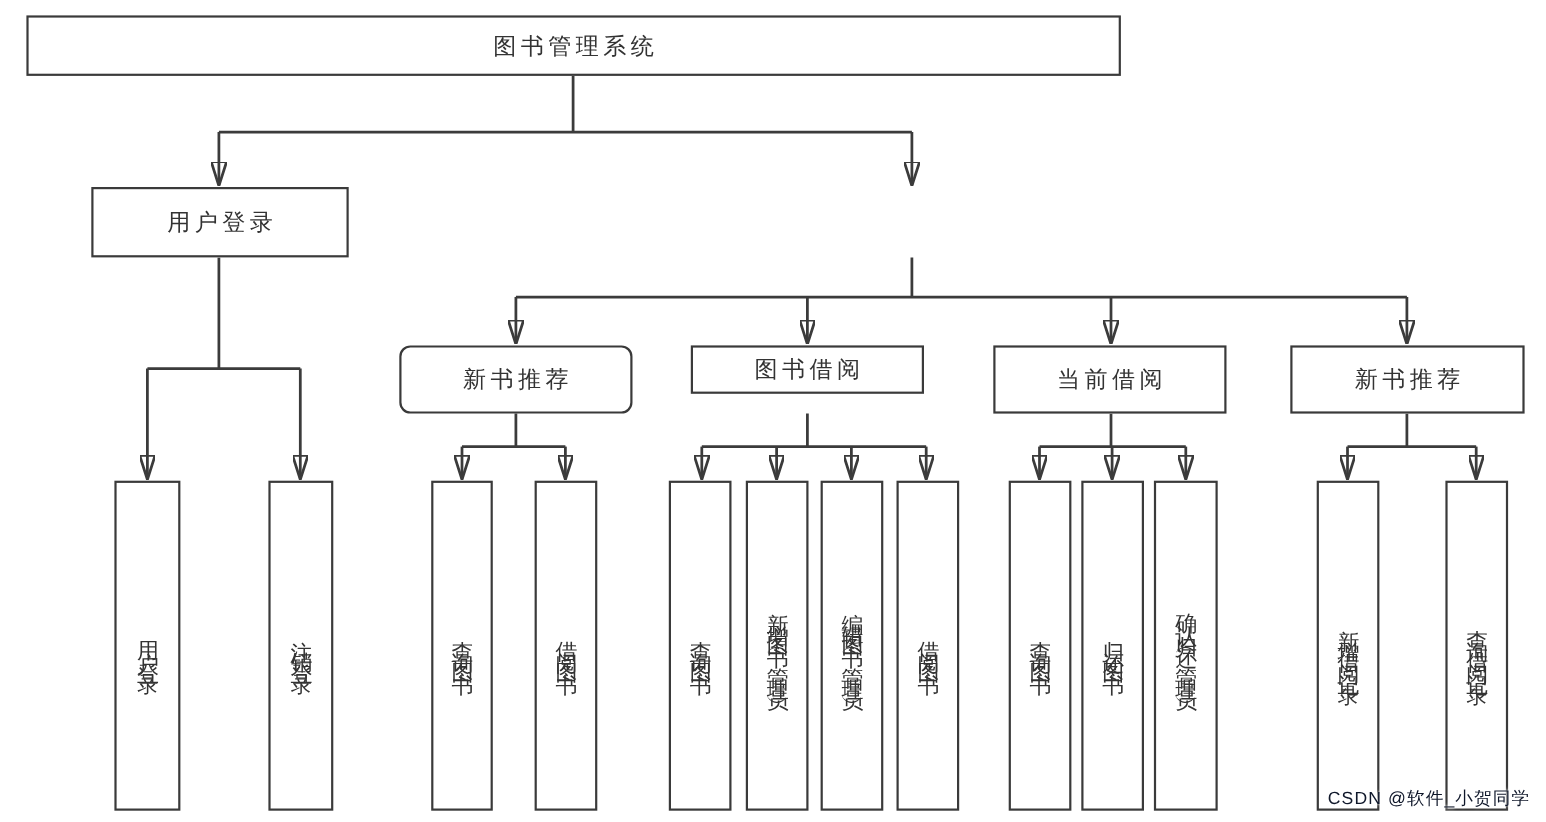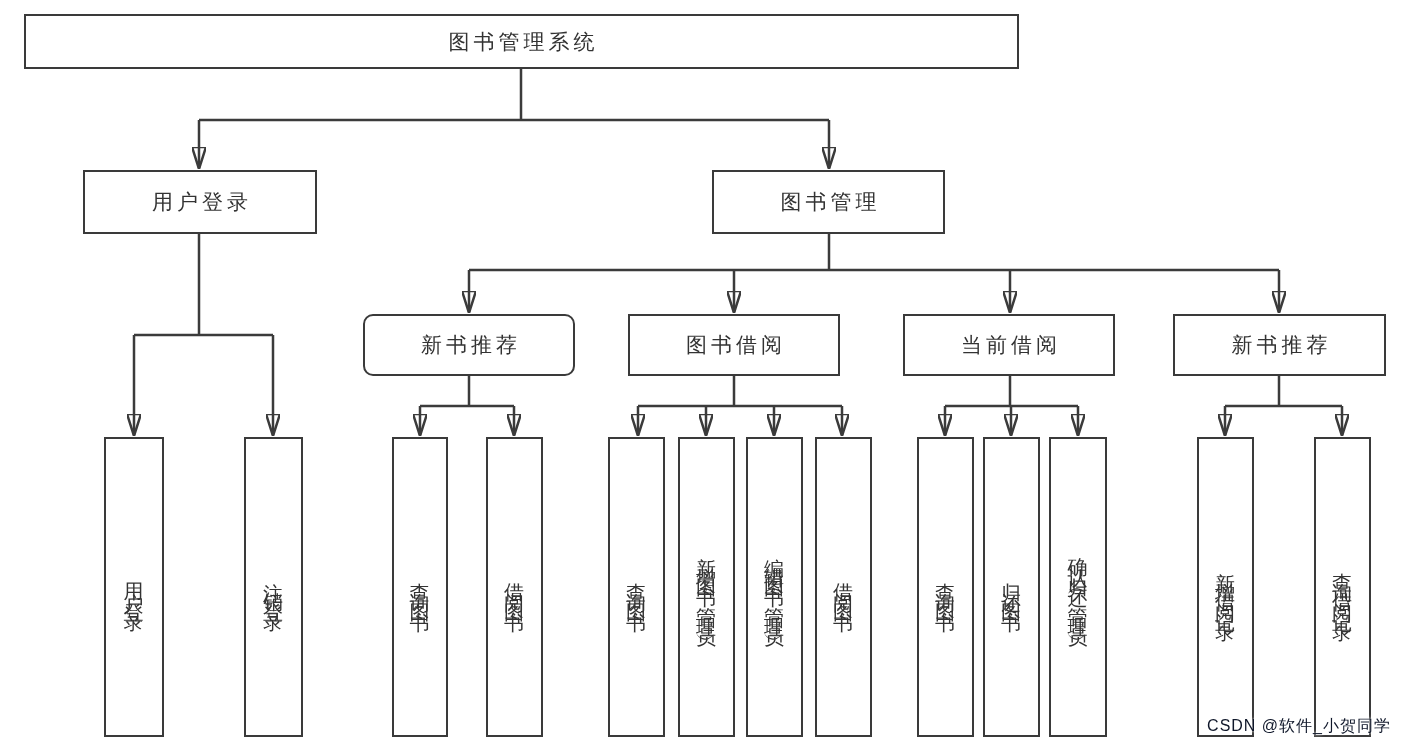--- a/index.html
+++ b/index.html
@@ -95,24 +95,23 @@
     <g>
       <path d="M1279,376 V406 M1225,406 H1342"></path>
       <path d="M1225,406 V435" marker-end="url(#arrow)"></path>
       <path d="M1342,406 V435" marker-end="url(#arrow)"></path>
     </g>
   </svg>
 
   <div class="node h" style="left:24px;top:14px;width:995px;height:55px;">图书管理系统</div>
 
   <div class="node h" style="left:83px;top:170px;width:234px;height:64px;">用户登录</div>
-  <div class="node h" style="left:712px;top:170px;width:233px;height:64px;">图书管理</div>
 
   <div class="node h" style="left:363px;top:314px;width:212px;height:62px;border-radius:10px;">新书推荐</div>
-  <div class="node h" style="left:628px;top:314px;width:212px;height:62px;">图书借阅</div>
+  <div class="node h" style="left:628px;top:314px;width:212px;height:44px;">图书借阅</div>
   <div class="node h" style="left:903px;top:314px;width:212px;height:62px;">当前借阅</div>
   <div class="node h" style="left:1173px;top:314px;width:213px;height:62px;">新书推荐</div>
 
   <div class="node v" style="left:104px;top:437px;width:60px;height:300px;">用户登录</div>
   <div class="node v" style="left:244px;top:437px;width:59px;height:300px;">注销登录</div>
 
   <div class="node v" style="left:392px;top:437px;width:56px;height:300px;">查询图书</div>
   <div class="node v" style="left:486px;top:437px;width:57px;height:300px;">借阅图书</div>
 
   <div class="node v" style="left:608px;top:437px;width:57px;height:300px;">查询图书</div>

